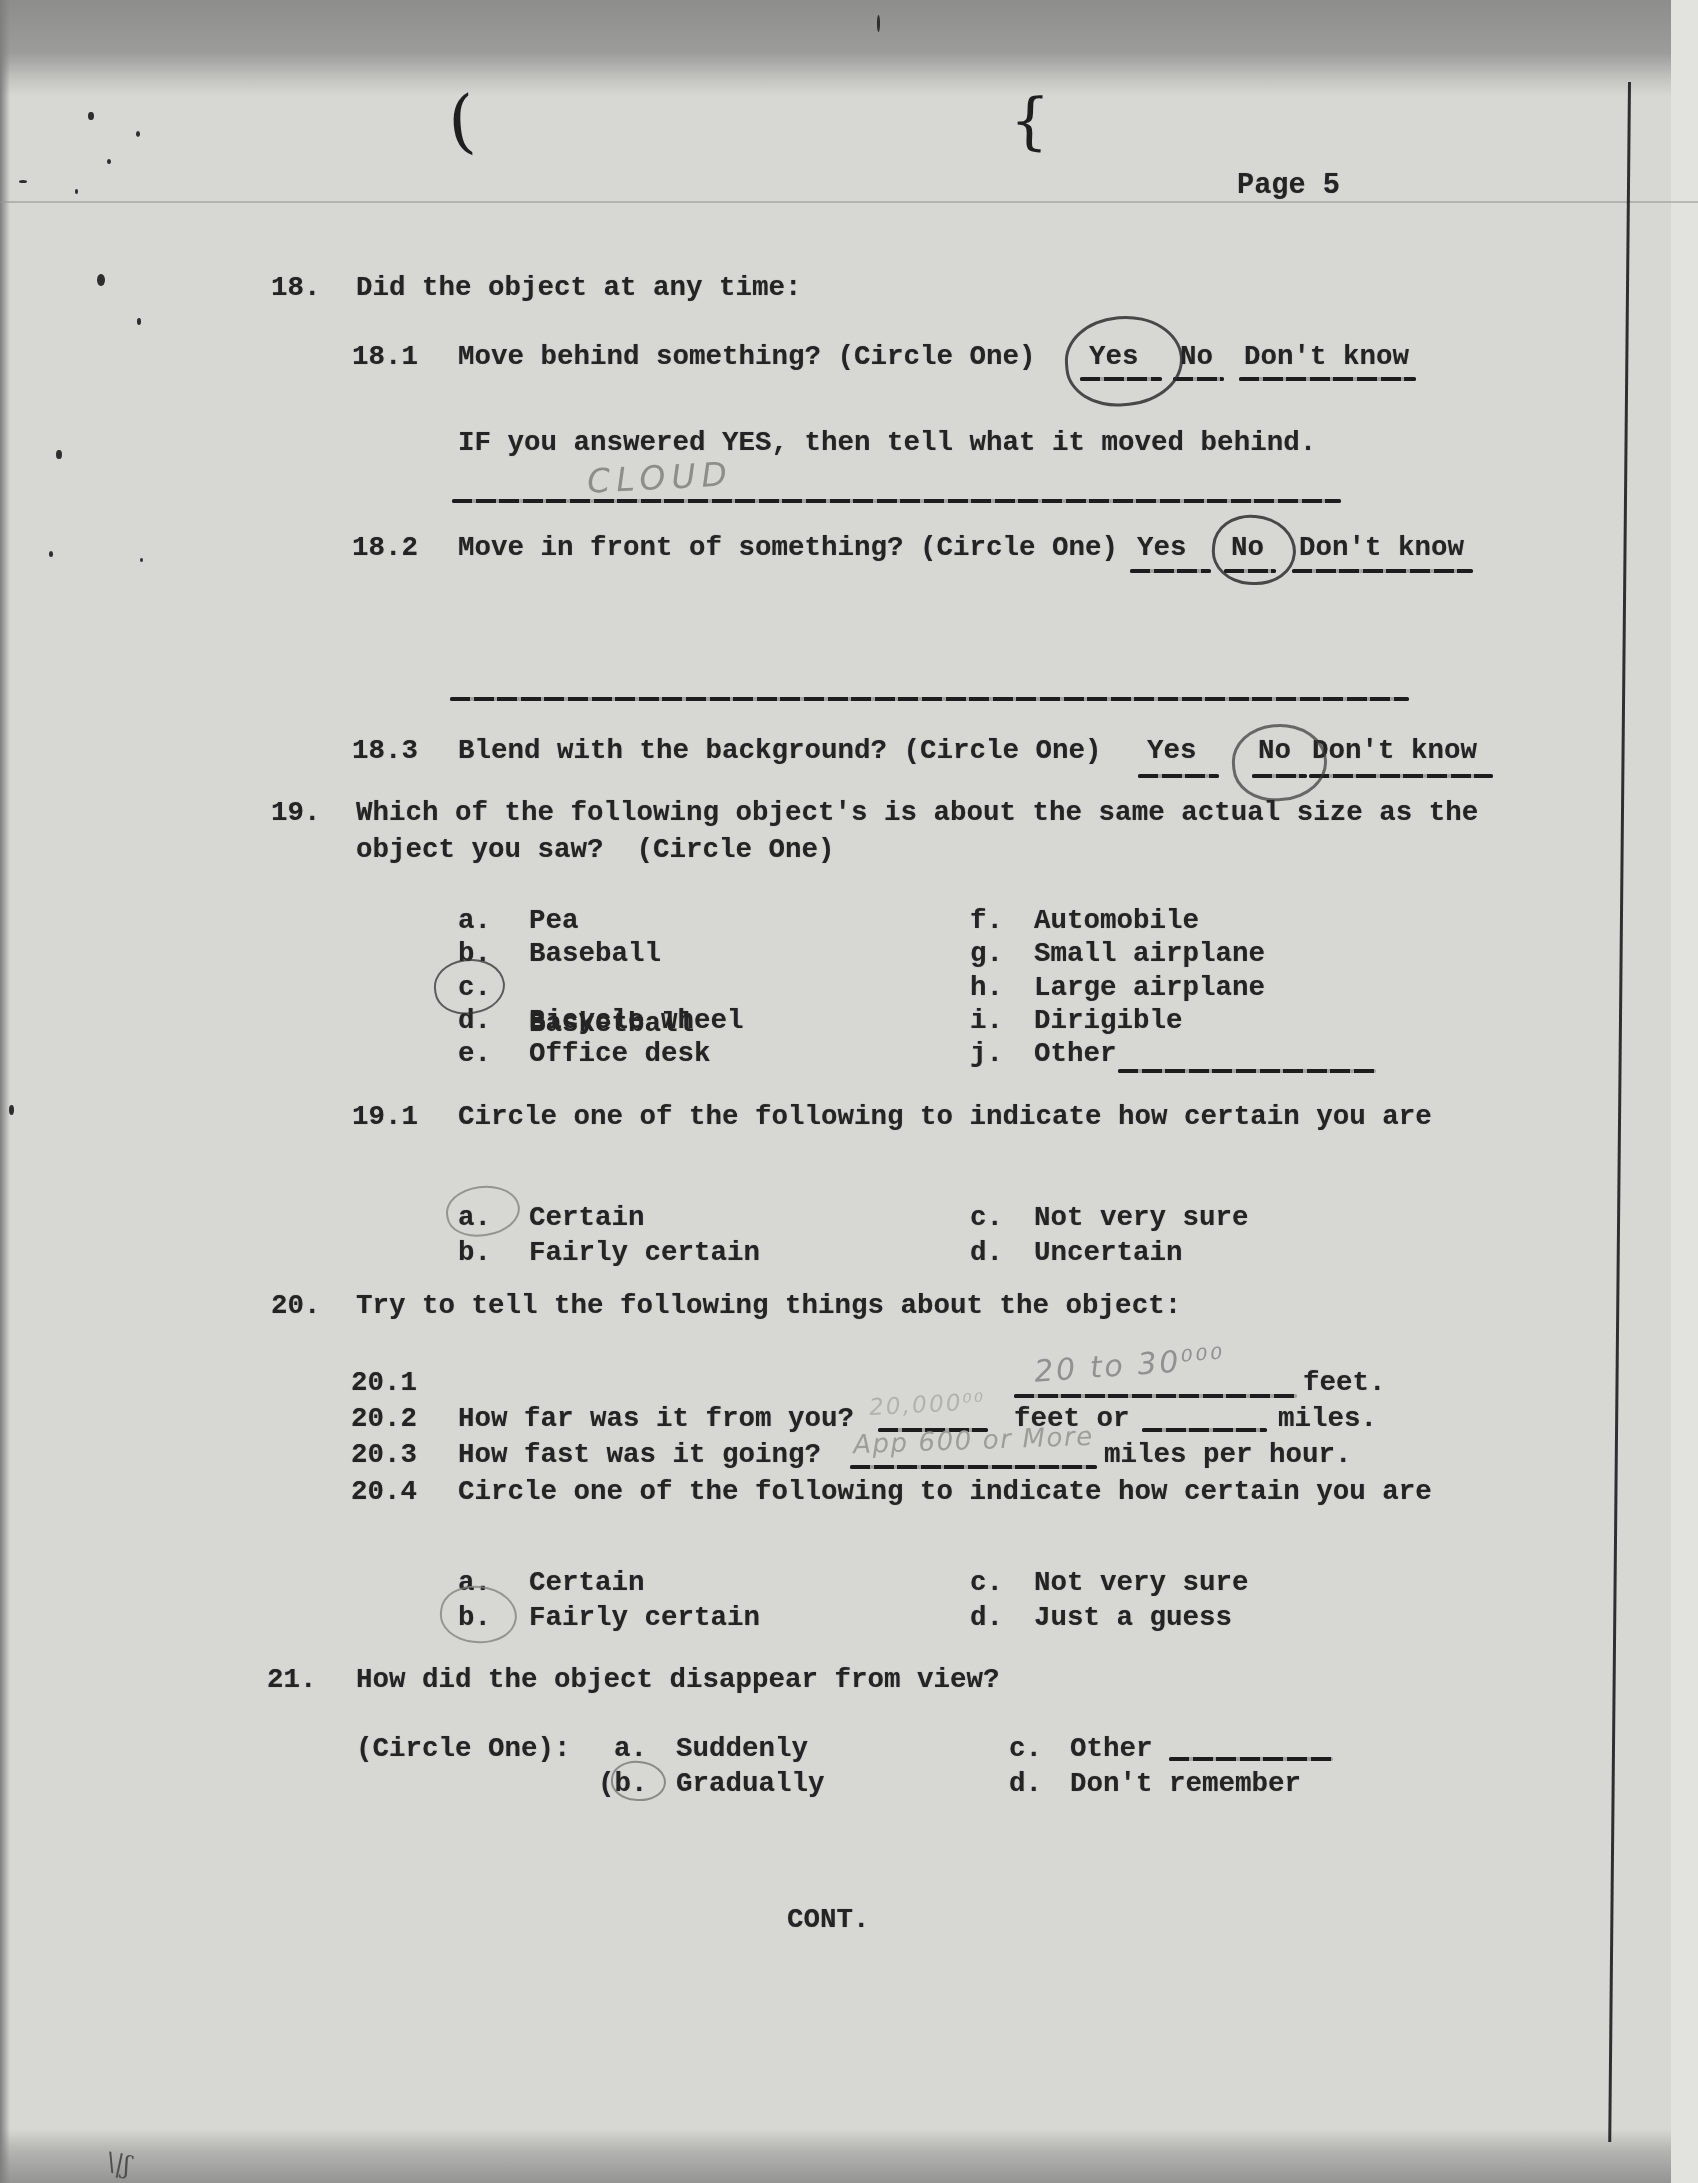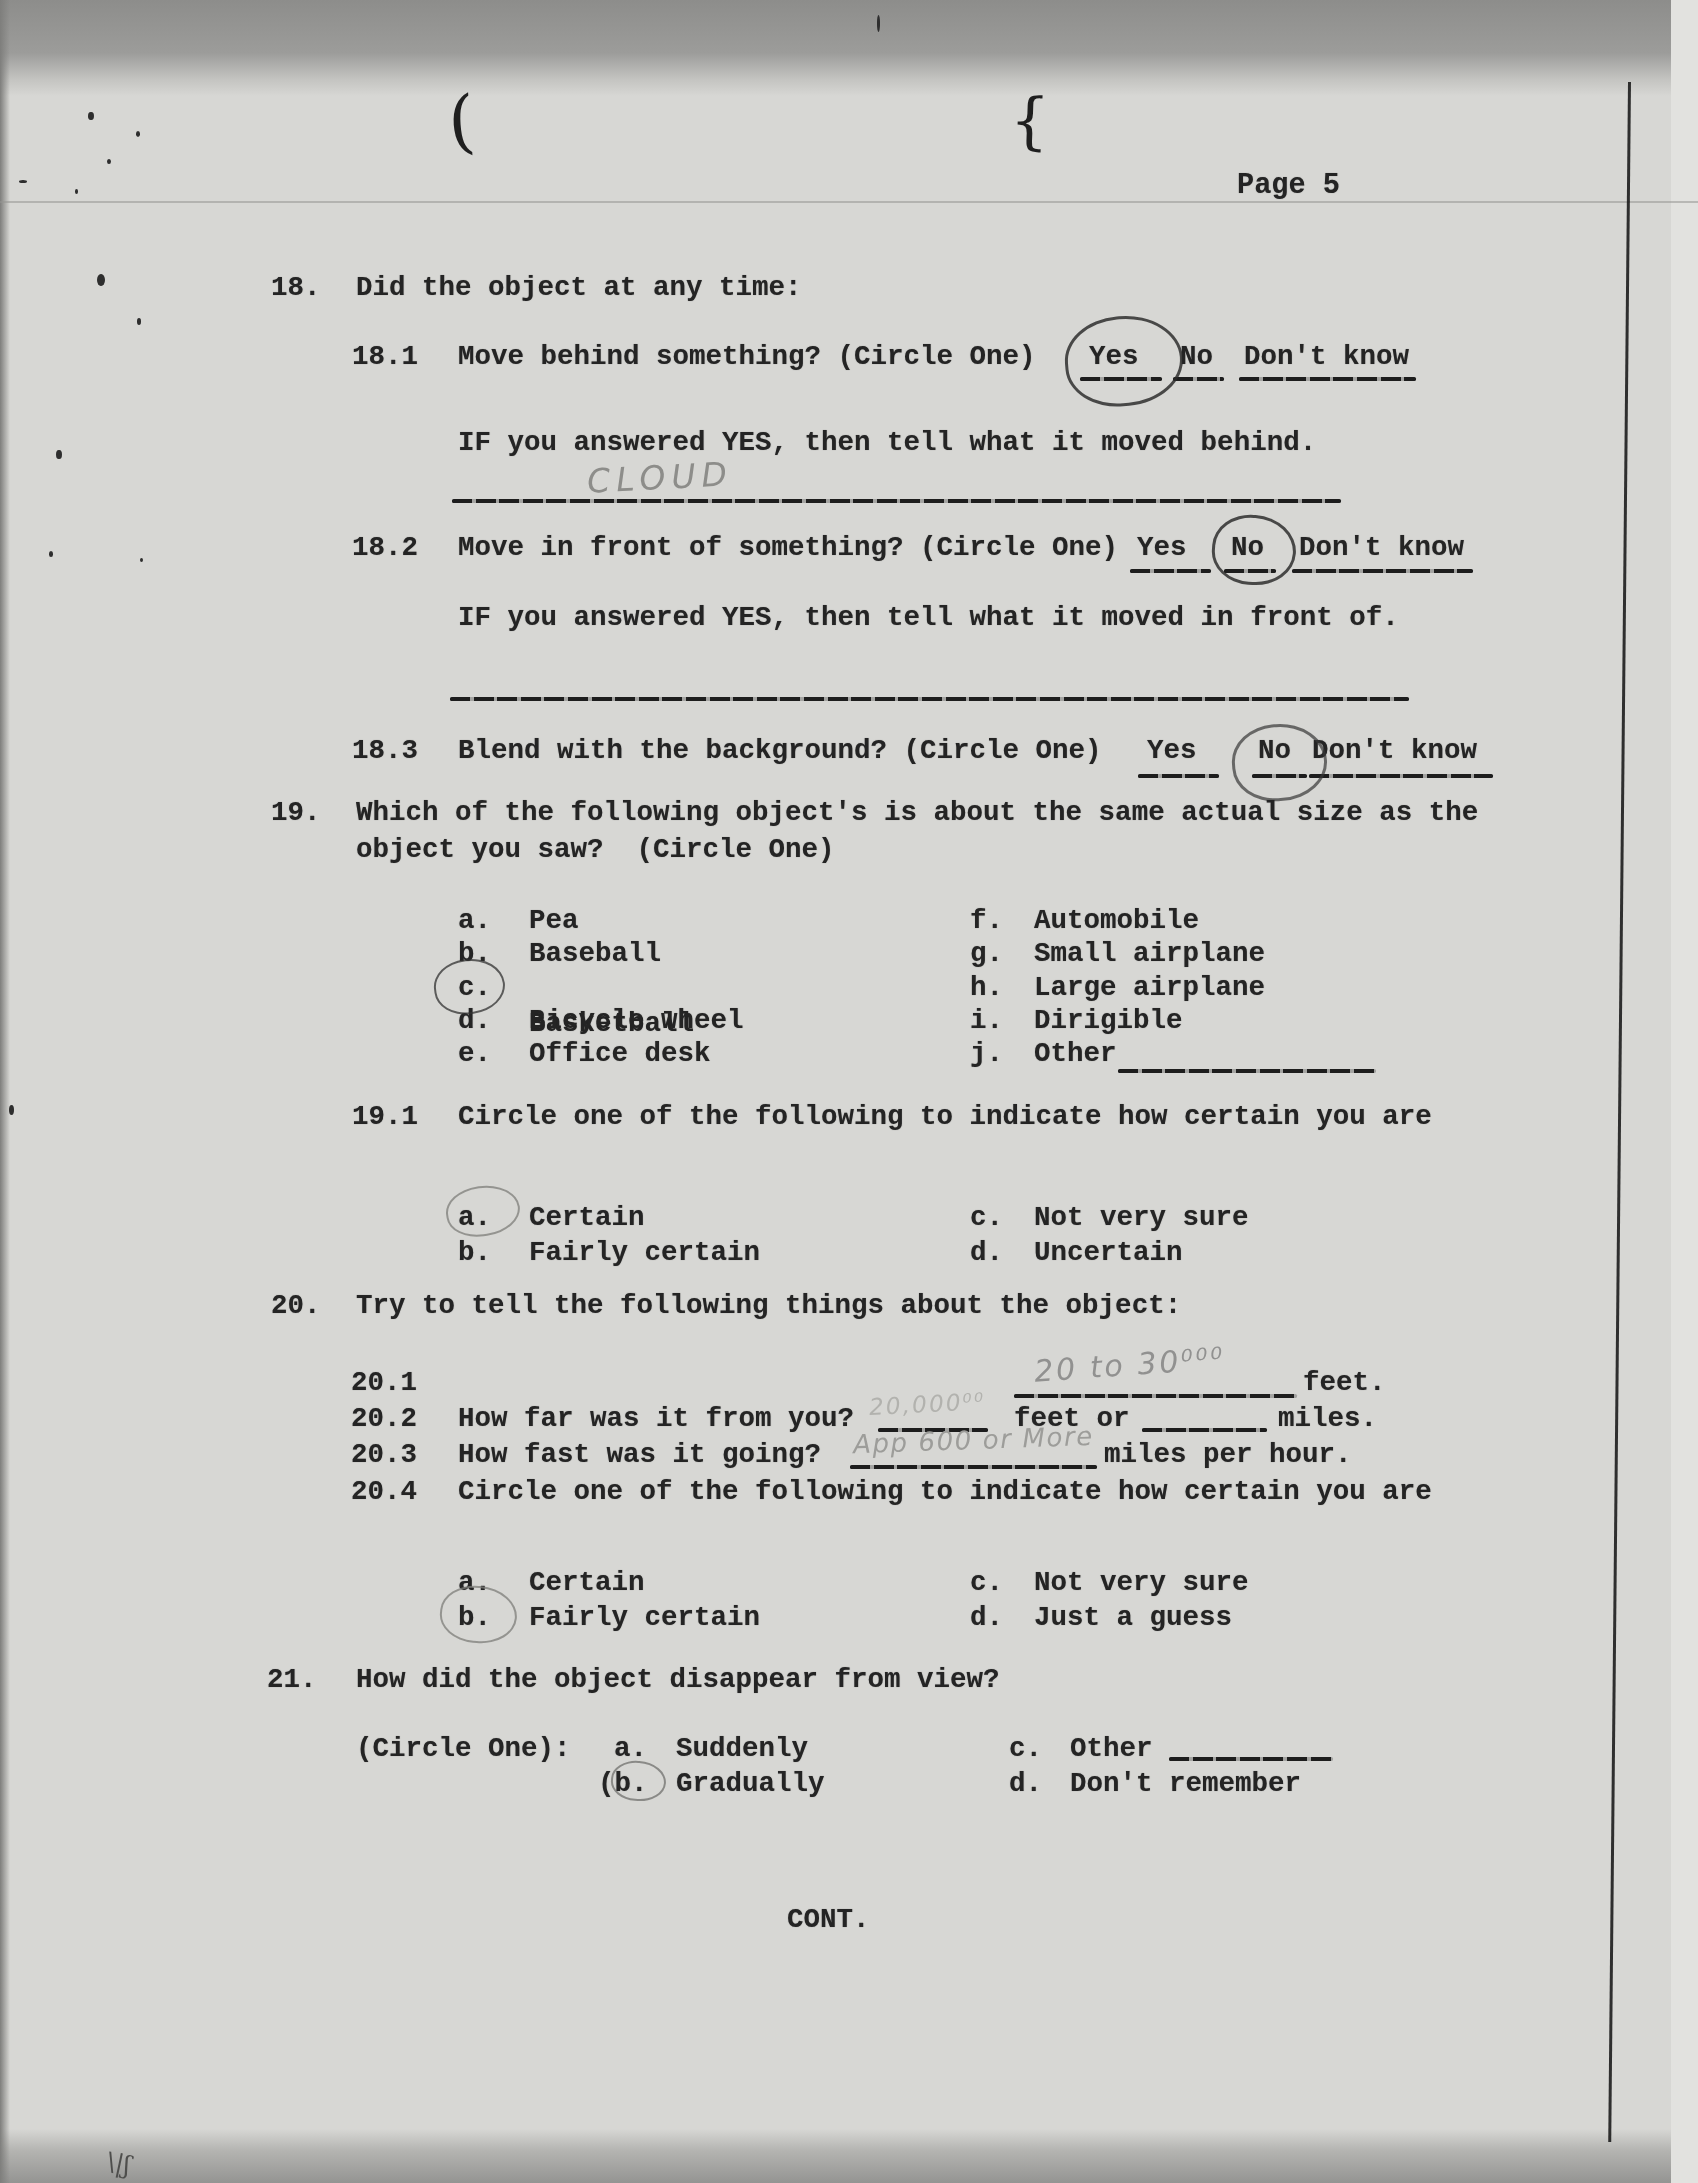--- a/index.html
+++ b/index.html
@@ -82,21 +82,20 @@
   <span class="t" style="left:352px;top:532px;">18.2</span>
   <span class="t" style="left:458px;top:532px;">Move in front of something? (Circle One)</span>
   <span class="t" style="left:1137px;top:532px;">Yes</span>
   <span class="t" style="left:1231px;top:532px;">No</span>
   <span class="t" style="left:1299px;top:532px;">Don't know</span>
   <div class="ul" style="left:1130px;top:569px;width:81px;"></div>
   <div class="ul" style="left:1224px;top:569px;width:52px;"></div>
   <div class="ul" style="left:1292px;top:569px;width:181px;"></div>
   <div class="circ" style="left:1212px;top:515px;width:78px;height:64px;transform:rotate(4deg);border-width:3.3px;"></div>
 
-  <span class="t" style="left:458px;top:602px;">IF you answered YES, then tell what it moved in front of.</span>
   <div class="ul" style="left:450px;top:697px;width:959px;"></div>
 
   <span class="t" style="left:352px;top:735px;">18.3</span>
   <span class="t" style="left:458px;top:735px;">Blend with the background? (Circle One)</span>
   <span class="t" style="left:1147px;top:735px;">Yes</span>
   <span class="t" style="left:1258px;top:735px;">No</span>
   <span class="t" style="left:1312px;top:735px;">Don't know</span>
   <div class="ul" style="left:1138px;top:774px;width:81px;"></div>
   <div class="ul" style="left:1252px;top:774px;width:55px;"></div>
   <div class="ul" style="left:1309px;top:774px;width:184px;"></div>

